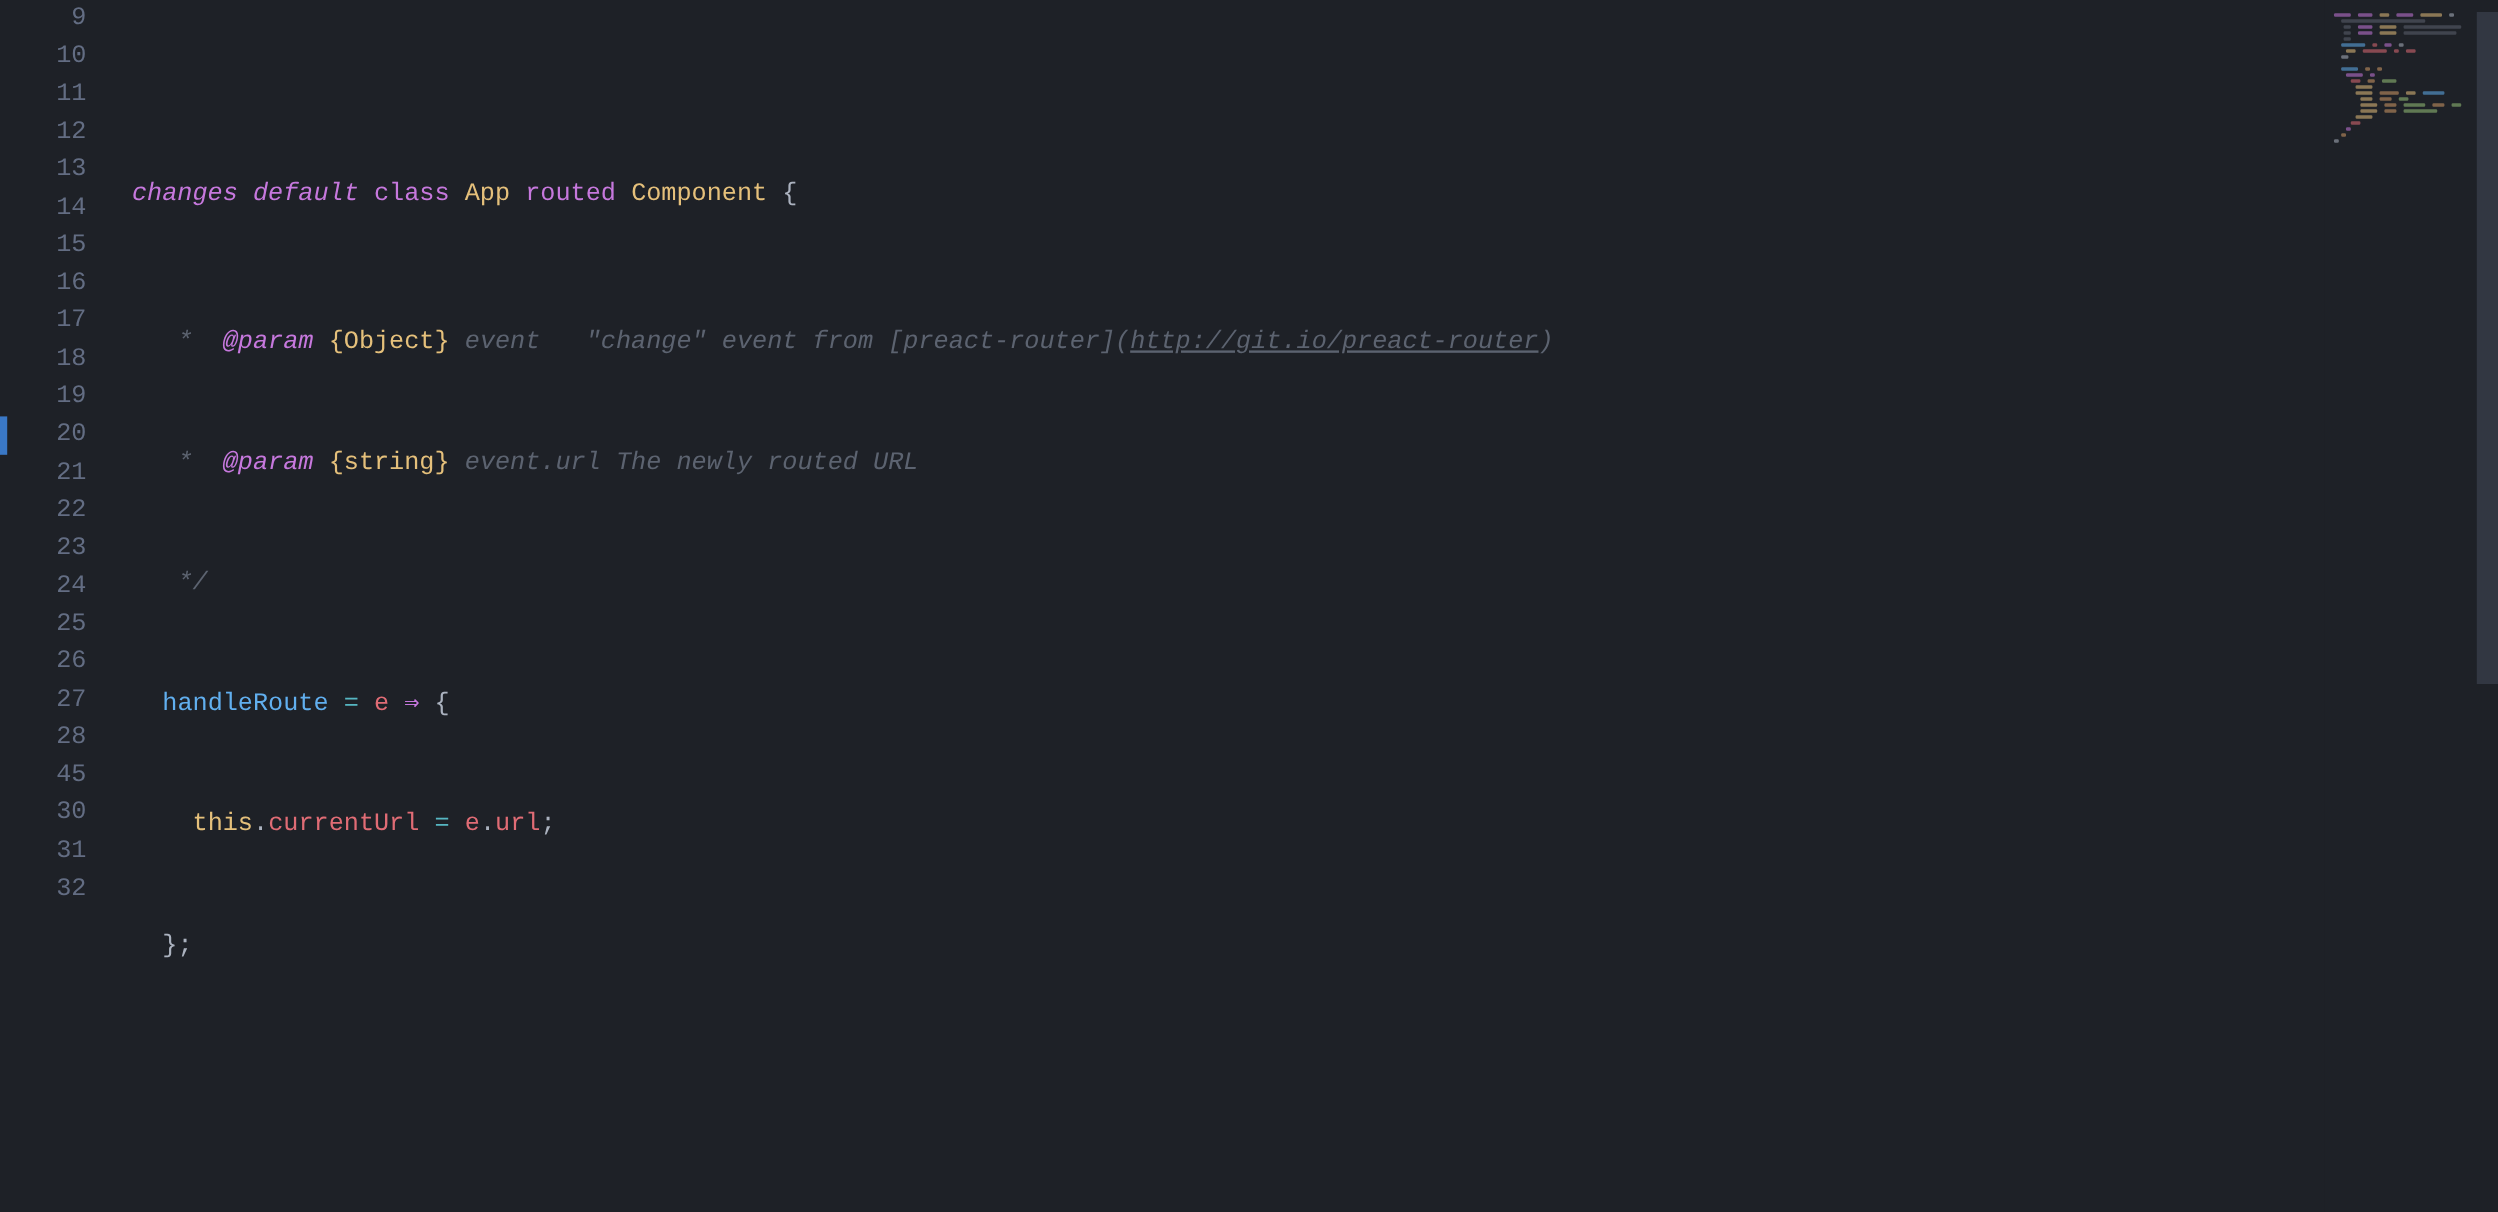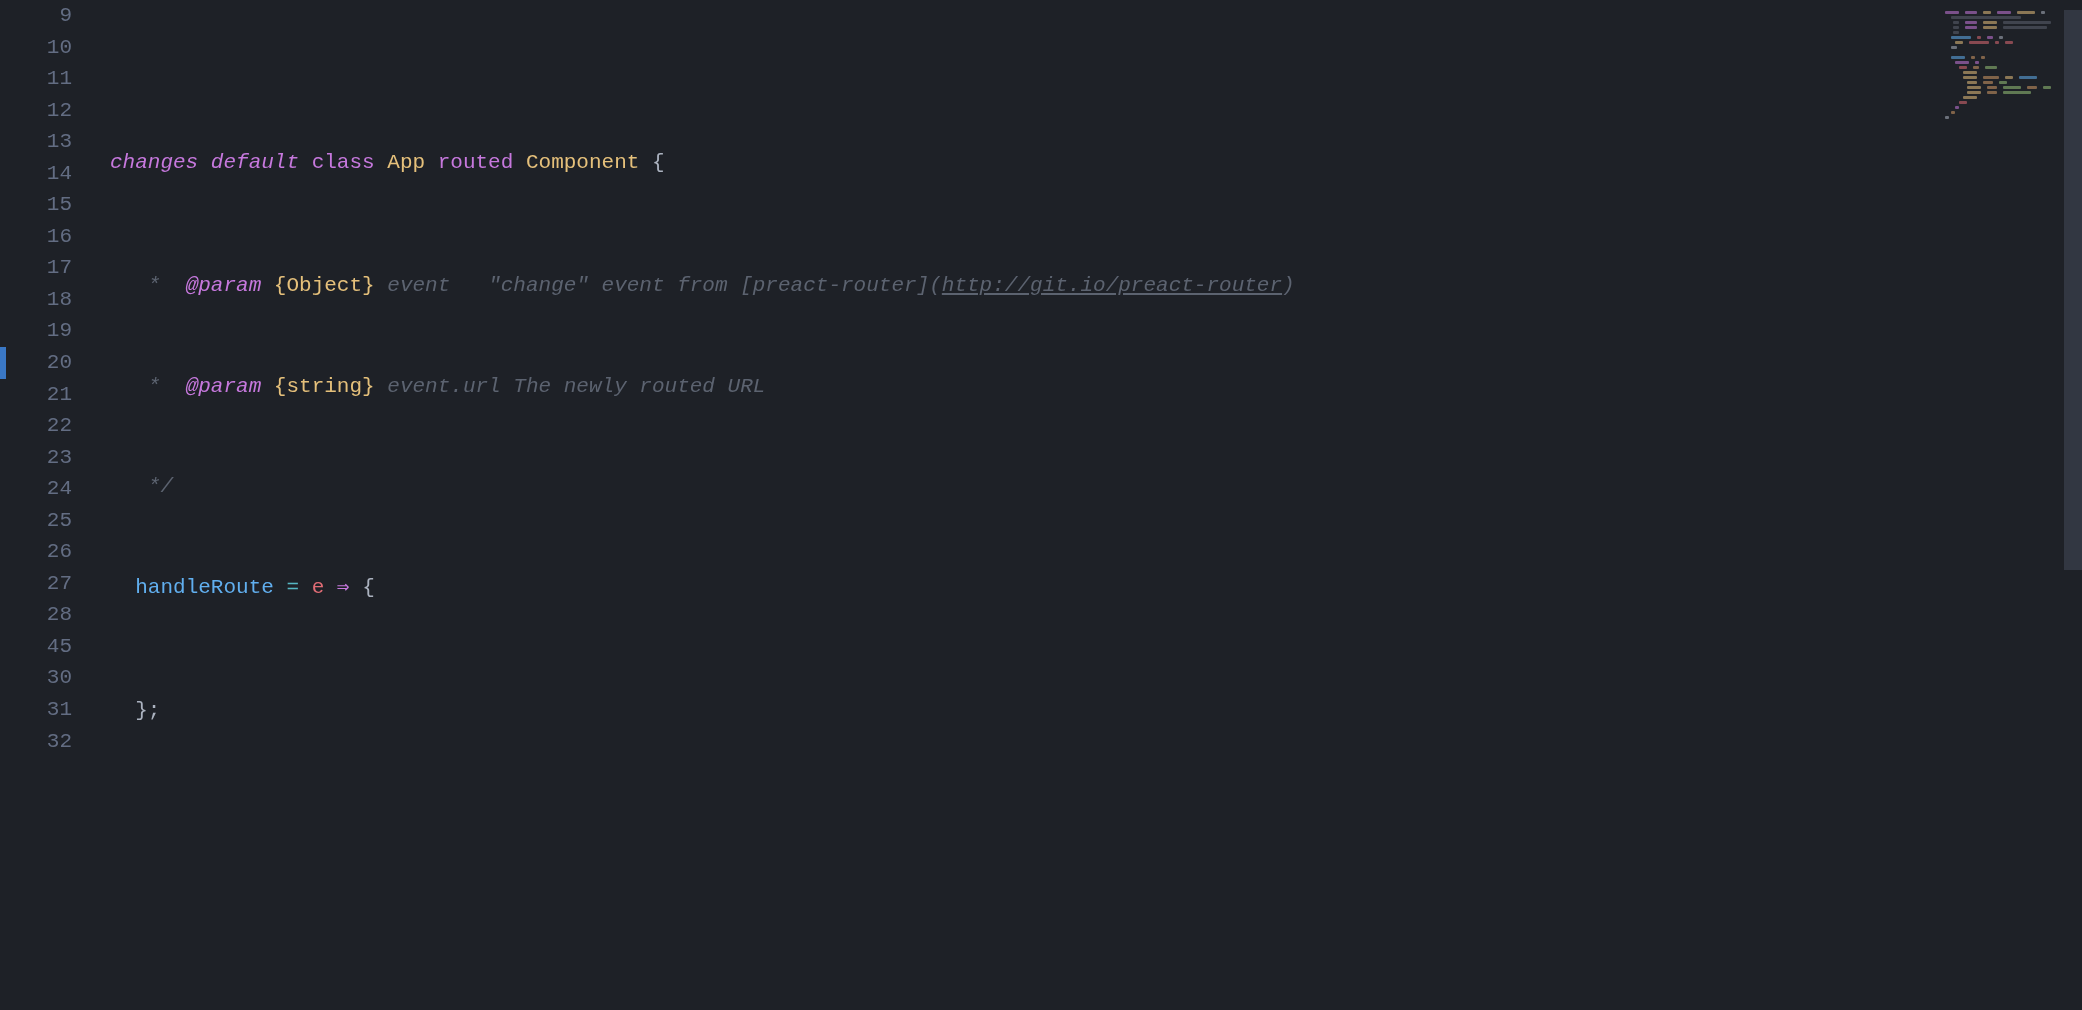--- a/index.html
+++ b/index.html
@@ -171,20 +171,21 @@
 
 
     <div class="cl"><span>   </span><span class="tk-cm">*  </span><span class="tk-cm-tag">@param</span><span class="tk-cm"> </span><span class="tk-cm-type">{Object}</span><span class="tk-cm"> </span><span class="tk-cm">event</span><span class="tk-cm">   </span><span class="tk-cm">"change" event from [preact-router](</span><span class="tk-link">http://git.io/preact-router</span><span class="tk-cm">)</span></div>
 
     <div class="cl"><span>   </span><span class="tk-cm">*  </span><span class="tk-cm-tag">@param</span><span class="tk-cm"> </span><span class="tk-cm-type">{string}</span><span class="tk-cm"> </span><span class="tk-cm">event.url</span><span class="tk-cm"> </span><span class="tk-cm">The newly routed URL</span></div>
 
     <div class="cl"><span>   </span><span class="tk-cm">*/</span></div>
 
     <div class="cl"><span>  </span><span class="tk-fn">handleRoute</span><span class="tk-op"> = </span><span class="tk-red">e</span><span class="tk-kw"> ⇒ </span><span class="tk-pn">{</span></div>
 
+    <div class="cl"><span>    </span><span class="tk-cls">this</span><span class="tk-pn">.</span><span class="tk-red">currentUrl</span><span class="tk-op"> = </span><span class="tk-red">e</span><span class="tk-pn">.</span><span class="tk-red">url</span><span class="tk-pn">;</span></div>
 
     <div class="cl"><span>  </span><span class="tk-pn">};</span></div>
 
     <div class="cl"><span></span></div>
 
     
 
     
 
     

